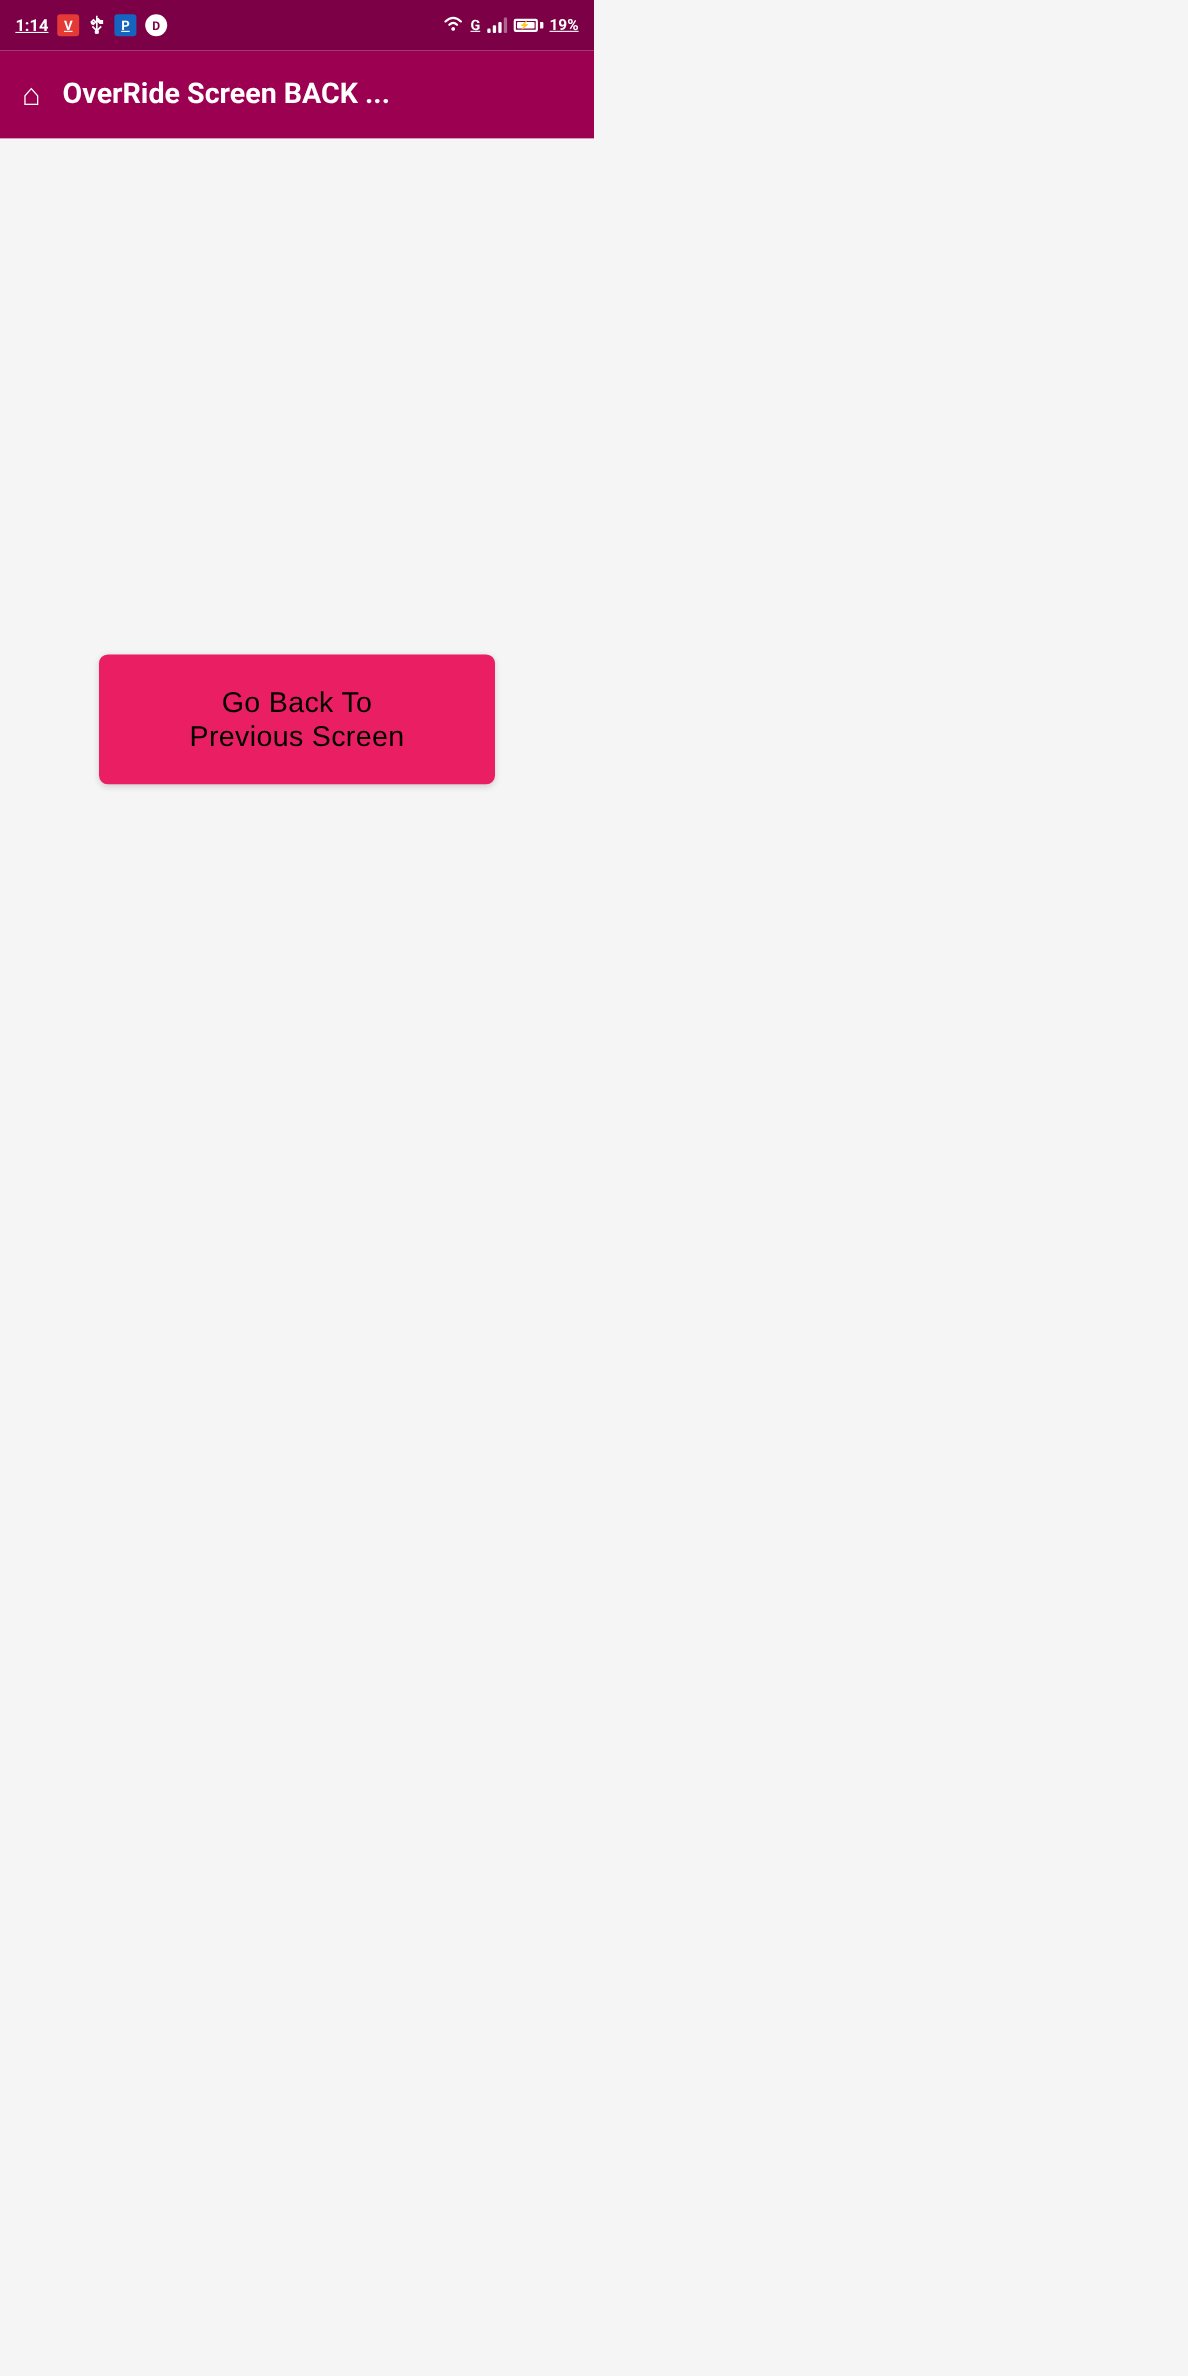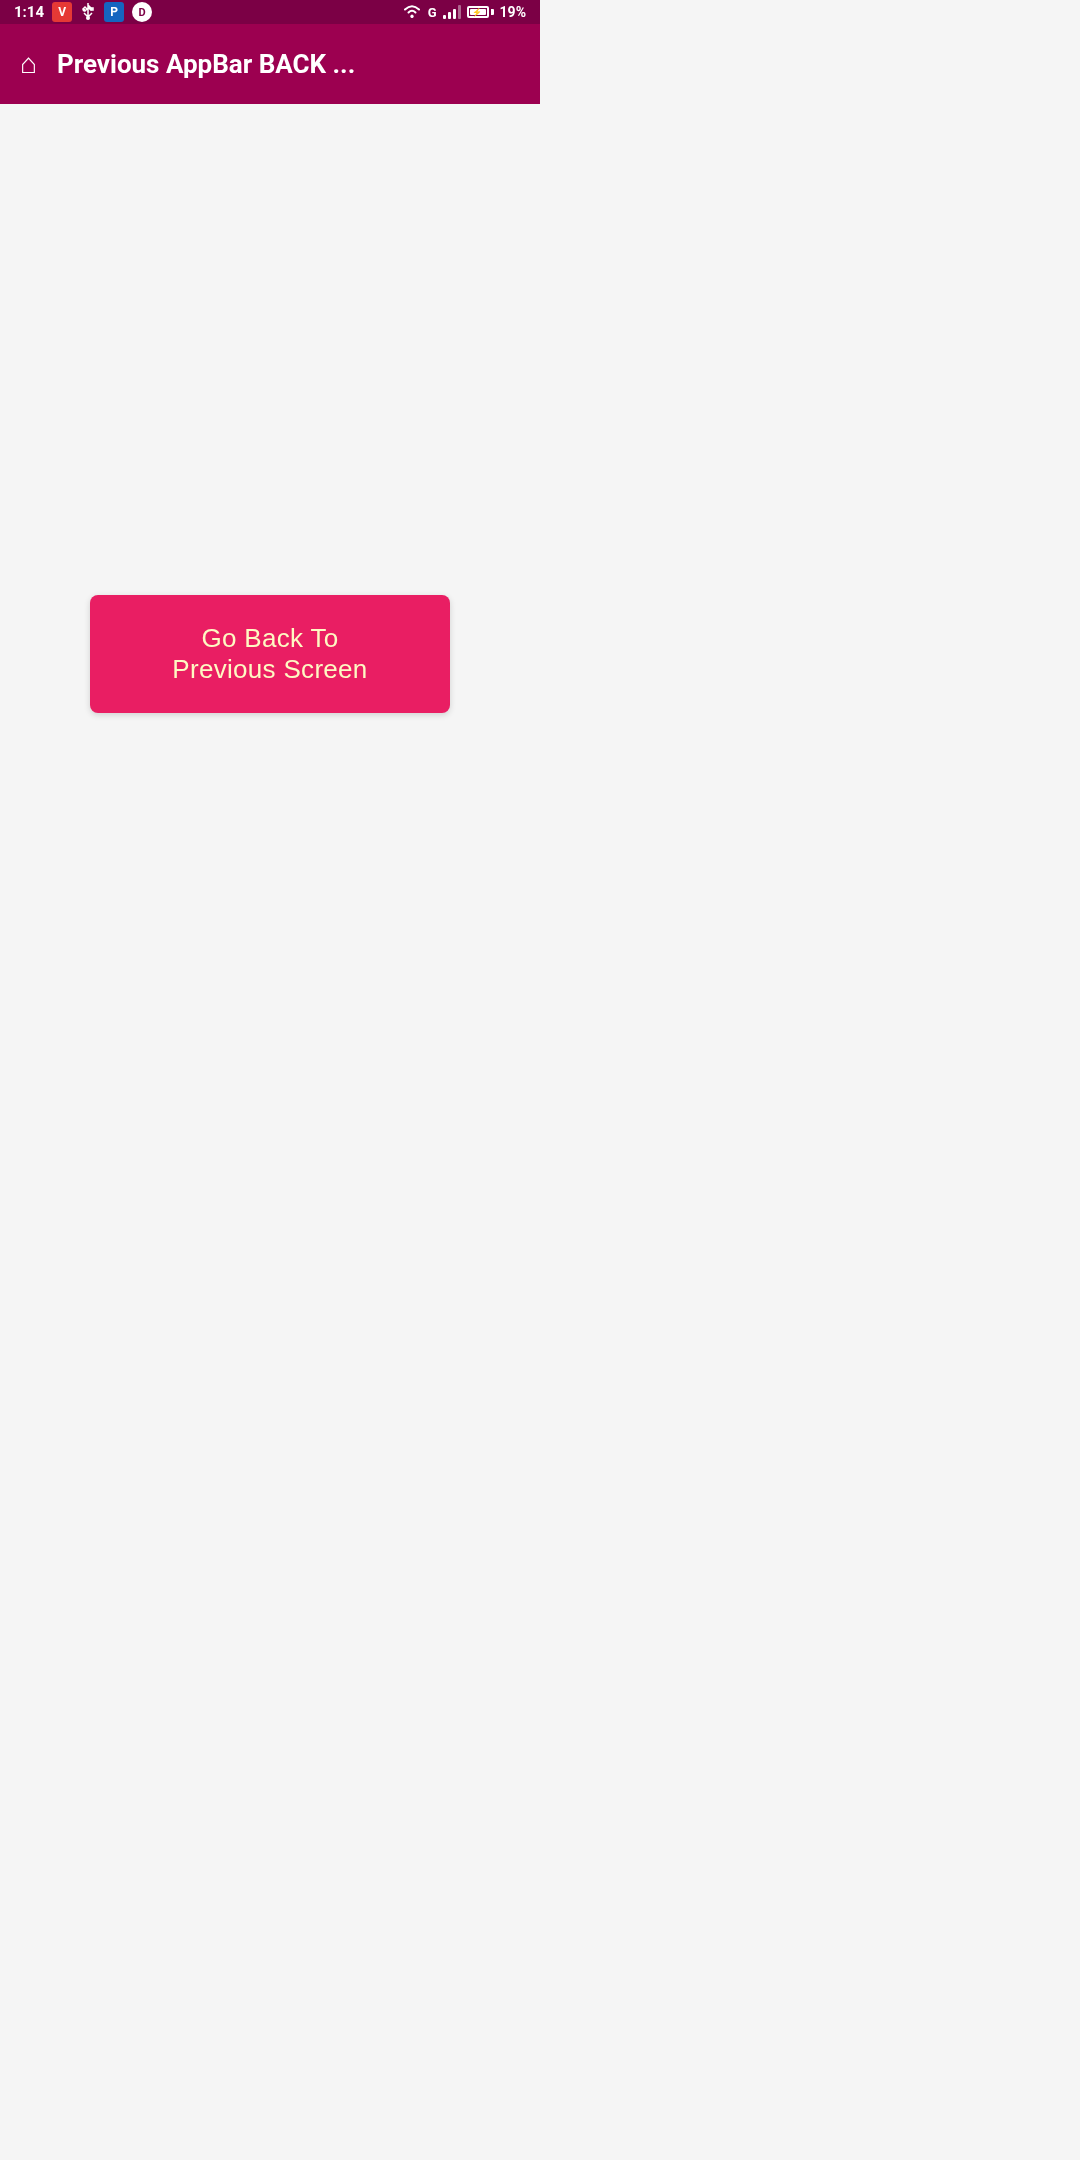--- a/index.html
+++ b/index.html
@@ -14,29 +14,30 @@
       height: 1080px;
       background: #f5f5f5;
       font-family: 'Roboto', Arial, sans-serif;
       overflow: hidden;
       position: relative;
     }
 
     
     .status-bar {
       width: 100%;
-      height: 24px;
+      height: 46px;
       background: #7b0045;
       display: flex;
       align-items: center;
       justify-content: space-between;
       padding: 0 14px;
       color: white;
       font-size: 14px;
       font-weight: bold;
+      text-decoration: underline;
     }
 
     .status-bar-left {
       display: flex;
       align-items: center;
       gap: 8px;
     }
 
     .status-time {
       font-size: 15px;
@@ -205,21 +206,21 @@
       width: 100%;
       height: calc(1080px - 40px - 80px);
       background: #f5f5f5;
       display: flex;
       align-items: center;
       justify-content: center;
     }
 
     .go-back-button {
       background: #e91e63;
-      color: #fef9c3;
+      color: #000000;
       border: none;
       border-radius: 8px;
       padding: 28px 60px;
       font-size: 26px;
       font-weight: 500;
       cursor: pointer;
       letter-spacing: 0.3px;
       box-shadow: 0 2px 6px rgba(0,0,0,0.15);
       position: absolute;
       top: 595px;
@@ -272,18 +273,18 @@
         <span class="battery-bolt">⚡</span>
       </div>
       <div class="battery-tip"></div>
     </div>
     <span class="status-percent">19%</span>
   </div>
 </div>
 
 <div class="app-bar">
   <span class="app-bar-home-icon">⌂</span>
-  <span class="app-bar-title">Previous AppBar BACK ...</span>
+  <span class="app-bar-title">OverRide Screen BACK ...</span>
 </div>
 
 <div class="main-content">
   <button class="go-back-button">Go Back To Previous Screen</button>
 </div>
 
 </body></html>

